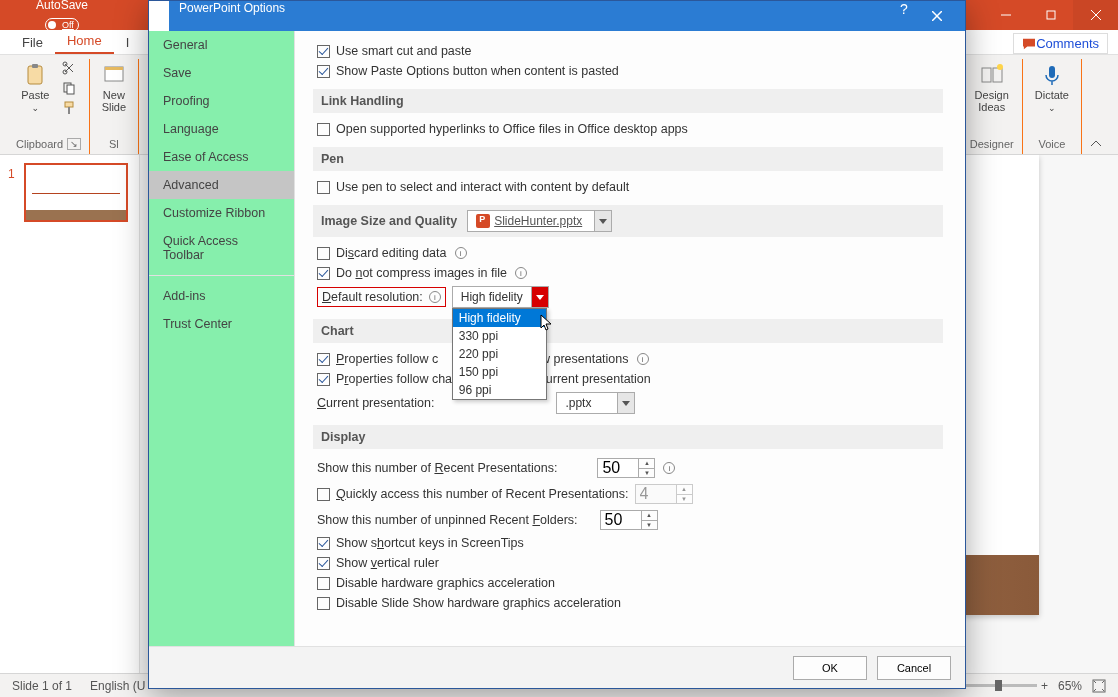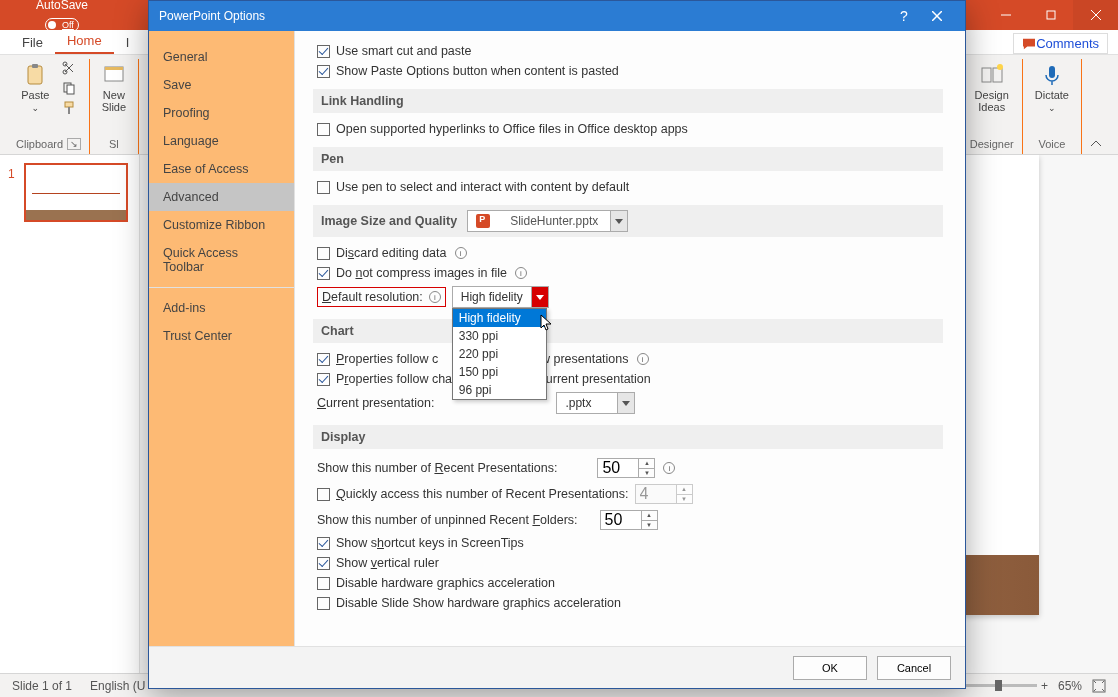--- a/index.html
+++ b/index.html
@@ -49,28 +49,28 @@
 
 .ppt-status { height: 24px; background: #f3f2f1; border-top: 1px solid #d6d6d6; display: flex; align-items: center; font-size: 12px; color: #555; padding: 0 12px; gap: 18px; }
 .status-right { margin-left: auto; display: flex; align-items: center; gap: 10px; }
 .zoom { display: flex; align-items: center; gap: 4px; }
 .zoom-track { width: 80px; height: 3px; background: #bbb; position: relative; }
 .zoom-track::before { content: ""; position: absolute; left: 50%; top: -4px; width: 1px; height: 11px; background: #888; }
 .zoom-thumb { position: absolute; top: -4px; left: 38px; width: 7px; height: 11px; background: #666; }
 
 
 .dialog { position: absolute; left: 148px; top: 0; width: 818px; height: 689px; background: #fff; box-shadow: 0 8px 30px rgba(0,0,0,.35); border: 1px solid #2b579a; display: flex; flex-direction: column; z-index: 50; }
-.dlg-titlebar { height: 30px; background: #2b7cd3; color: #fff; display: flex; align-items: center; padding: 0 10px; font-size: 12px; }
+.dlg-titlebar { height: 30px; background: #2b7cd3; color: #fff; display: flex; align-items: flex-start; padding: 0 10px; font-size: 12px; margin-left: 20px; }
 .dlg-title { flex: 1; }
 .dlg-help { width: 30px; text-align: center; font-size: 14px; }
 .dlg-close { width: 36px; height: 30px; display: flex; align-items: center; justify-content: center; }
 .dlg-close svg { width: 10px; height: 10px; stroke: #fff; stroke-width: 1.5; }
 
 .dlg-body { flex: 1; display: flex; overflow: hidden; background: #fdfdfd; }
-.dlg-nav { width: 146px; background: #fdba74; border-right: 1px solid #e1e1e1; padding-top: 12px; font-size: 12.5px; color: #444; }
+.dlg-nav { width: 146px; background: #86efac; border-right: 1px solid #e1e1e1; padding-top: 0; font-size: 12.5px; color: #444; }
 .nav-item { padding: 7px 14px; cursor: pointer; }
 .nav-item.selected { background: #c5c5c5; }
 .nav-sep { height: 1px; background: #e1e1e1; margin: 6px 0; }
 
 .dlg-content { flex: 1; overflow-y: auto; padding: 10px 22px 10px 18px; font-size: 12.5px; color: #333; position: relative; }
 .dlg-content::-webkit-scrollbar { width: 16px; }
 .dlg-content::-webkit-scrollbar-thumb { background: #c1c1c1; }
 .dlg-content::-webkit-scrollbar-track { background: #f0f0f0; }
 
 .section-head { background: #efefef; padding: 5px 8px; font-weight: 600; color: #555; margin: 8px 0 6px; display: flex; align-items: center; gap: 10px; }
@@ -322,21 +322,21 @@
 
       <div class="section-head">Pen</div>
       <div class="opt-row">
           <span class="chk"></span>
           <span class="opt-label">Use pen to select and interact with content by default</span>
         </div>
 
       <div class="section-head">
         <span>Image Size and Quality</span>
         <span class="combo file-combo" style="font-weight:normal;">
-          <span class="combo-text" style="display:flex;align-items:flex-start;gap:20px;">
+          <span class="combo-text" style="display:flex;align-items:flex-start;gap:4px;text-decoration:underline;">
               <span class="ppt-ico"></span>
               <span>SlideHunter.pptx</span>
             </span>
           <span class="combo-btn">
               <svg class="chev-down" viewBox="0 0 8 5">
                 <polygon points="0,0 8,0 4,5"></polygon>
               </svg>
             </span>
         </span>
       </div>

